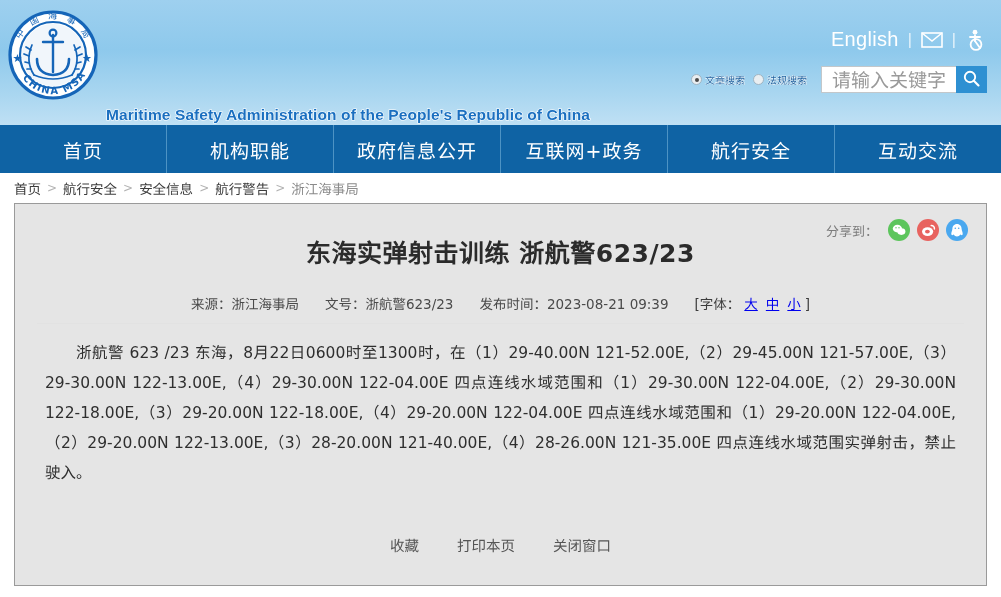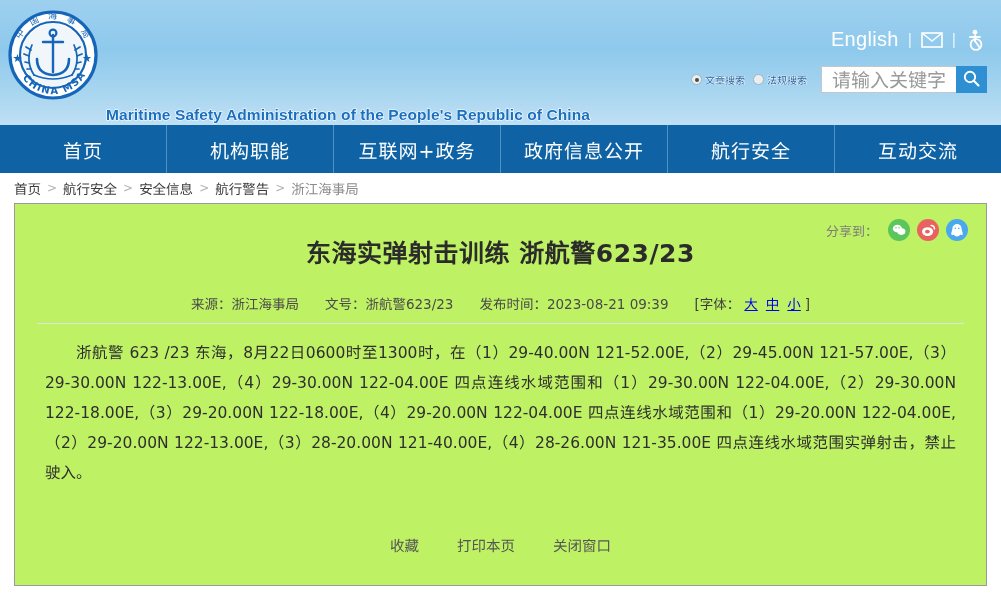--- a/index.html
+++ b/index.html
@@ -201,21 +201,21 @@
   .crumb { color: #3c3c3c; text-decoration: none; }
   .crumb.last { color: #8b8b8b; }
   .crumb-sep { color: #b2b2b2; font-size: 12px; }
 
   
   .card {
     position: relative;
     margin: 0 14px;
     width: 973px;
     height: 383px;
-    background: #bef264;
+    background: #e5e5e5;
     border: 1px solid #9a9a9a;
   }
 
   .share-row {
     position: absolute;
     right: 18px;
     top: 15px;
     display: flex;
     align-items: center;
     gap: 7px;
@@ -382,22 +382,22 @@
         </button>
       </div>
     </div>
 
   </div>
 </div>
 
 <nav class="nav">
   <a class="nav-item" href="#">首页</a>
   <a class="nav-item" href="#">机构职能</a>
+  <a class="nav-item" href="#">政府信息公开</a>
   <a class="nav-item" href="#">互联网+政务</a>
-  <a class="nav-item" href="#">政府信息公开</a>
   <a class="nav-item" href="#">航行安全</a>
   <a class="nav-item" href="#">互动交流</a>
 </nav>
 
 <div class="breadcrumb">
   <a class="crumb" href="#">首页</a>
   <span class="crumb-sep">&gt;</span>
   <a class="crumb" href="#">航行安全</a>
   <span class="crumb-sep">&gt;</span>
   <a class="crumb" href="#">安全信息</a>

